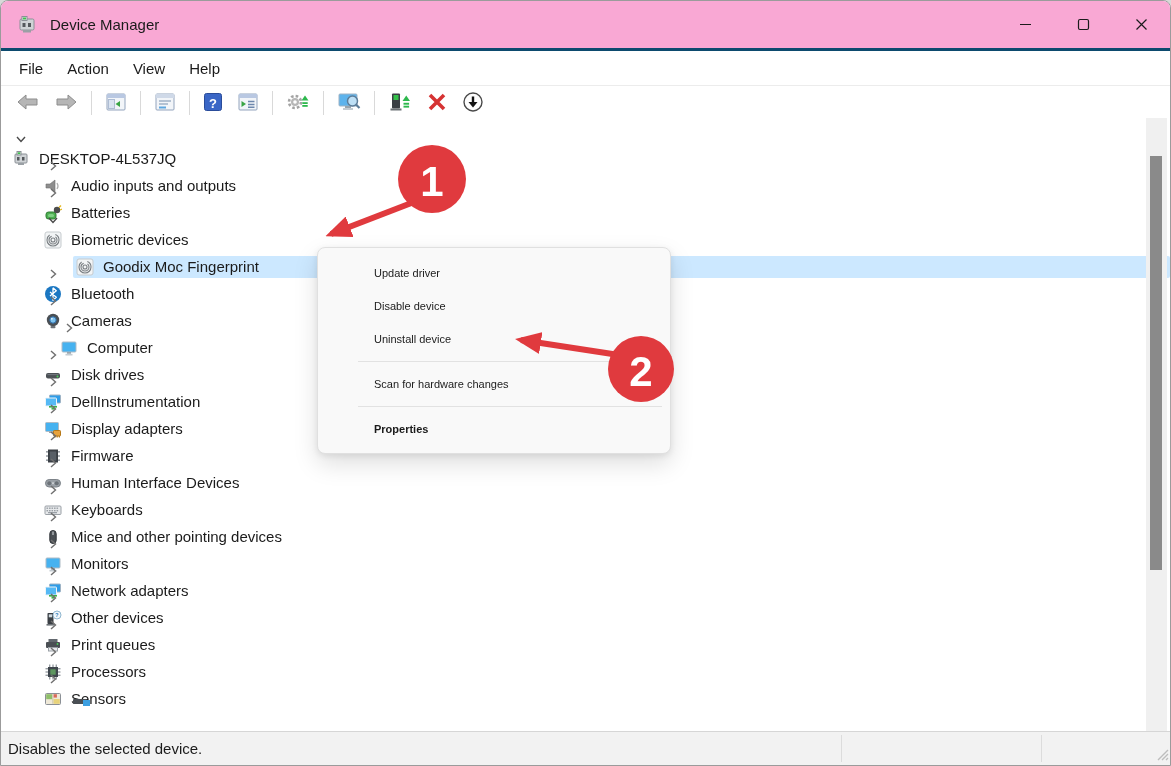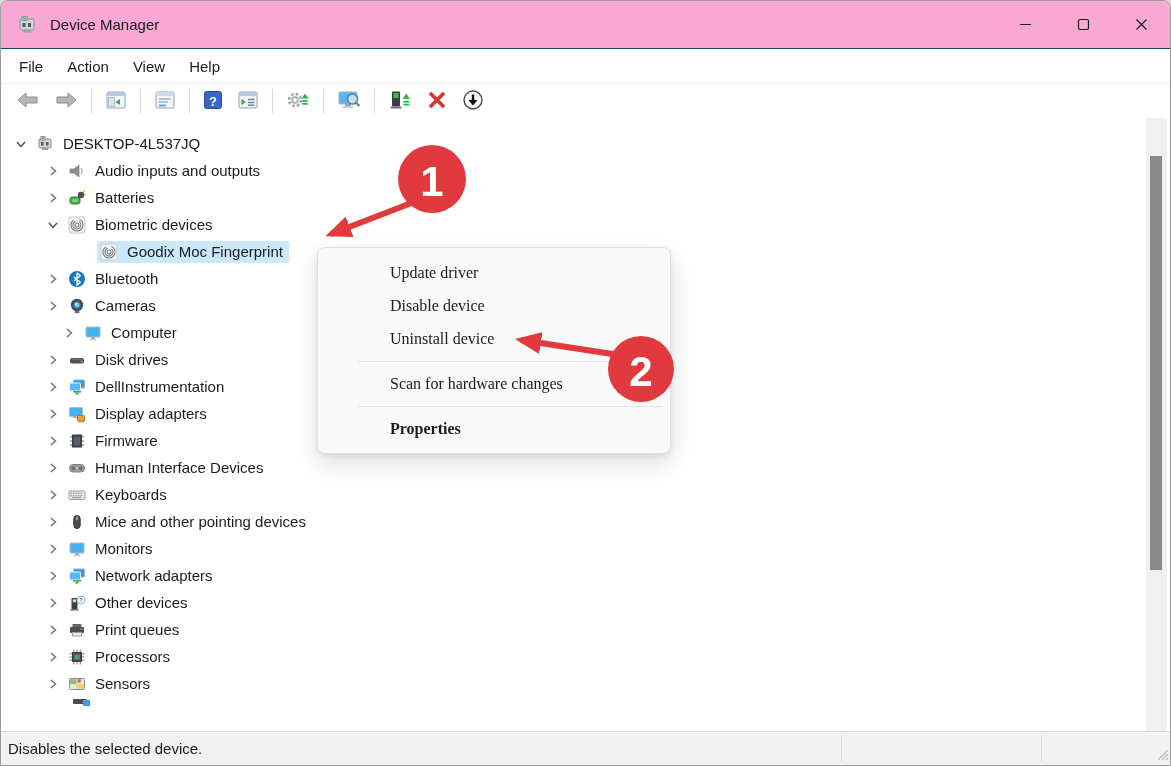--- a/index.html
+++ b/index.html
@@ -9,49 +9,49 @@
     overflow:hidden;font-family:"Liberation Sans",sans-serif;color:#1b1b1b;
     -webkit-font-smoothing:antialiased;
   }
   
   .titlebar{height:47px;display:flex;align-items:center;background:#f9a8d4;}
   .app-icon{margin-left:15px;width:22px;height:22px;flex:0 0 auto;}
   .title-text{margin-left:12px;font-size:15px;}
   .win-controls{margin-left:auto;display:flex;height:100%;}
   .win-btn{width:58px;height:100%;display:flex;align-items:center;justify-content:center;cursor:default;}
   
-  .menubar{height:34px;display:flex;align-items:center;border-top:1px solid #0c4a6e;border-bottom:1px solid #ececec;padding-left:6px;}
+  .menubar{height:34px;display:flex;align-items:center;border-top:3px solid #0c4a6e;border-bottom:1px solid #ececec;padding-left:6px;}
   .menu-item{padding:4px 12px;font-size:15px;}
   
   .toolbar{height:34px;display:flex;align-items:center;padding-left:8px;border-bottom:2px solid #6f6f6f;background:#fff;}
   .tb-btn{border:none;background:transparent;padding:2px 5px;margin:0 2px;display:flex;align-items:center;justify-content:center;height:28px;}
   .tb-sep{width:1px;height:24px;background:#d9d9d9;margin:0 6px;}
   
   .tree{position:absolute;left:0;top:117px;width:100%;height:614px;background:#fff;overflow:hidden;}
   .tree-inner{padding-top:12px;}
-  .tree-row{height:27px;display:flex;align-items:center;font-size:15px;white-space:nowrap;}
+  .tree-row{height:27px;display:flex;font-size:15px;white-space:nowrap;flex-direction:column;}
   .chev{width:24px;height:18px;display:inline-flex;align-items:center;justify-content:center;flex:0 0 auto;}
   .row-content{display:inline-flex;align-items:center;padding:2px 6px 2px 2px;border-radius:2px;}
   .row-content.selected{background:#cce8ff;}
   .ticon{width:20px;height:18px;display:inline-flex;align-items:center;justify-content:center;margin-right:8px;flex:0 0 auto;}
   .tlabel{line-height:18px;}
   .partial-item{margin-left:72px;margin-top:2px;width:20px;height:7px;position:relative;}
   .partial-item .p1{position:absolute;left:0;top:0;width:14px;height:5px;background:#4a4f54;border-radius:1px;}
   .partial-item .p2{position:absolute;left:10px;top:1px;width:7px;height:6px;background:#3d9fe0;}
   
   .scrollbar{position:absolute;right:3px;top:117px;width:21px;height:614px;background:#f0f0f0;}
   .scroll-thumb{position:absolute;left:4px;top:38px;width:12px;height:414px;background:#8a8a8a;}
   
   .context-menu{
     position:absolute;left:316px;top:246px;width:352px;
     background:#f9f9f9;border:1px solid #e0e0e0;border-radius:8px;
     box-shadow:0 10px 24px rgba(0,0,0,.13), 0 2px 6px rgba(0,0,0,.08);
     padding:8px 0;z-index:5;
   }
-  .cm-item{height:33px;display:flex;align-items:center;padding-left:72px;font-size:16px;font-family:Liberation Serif, serif;}
+  .cm-item{height:33px;display:flex;align-items:center;padding-left:56px;font-size:11px;}
   .cm-item.bold{font-weight:bold;}
   .cm-sep{height:1px;background:#e2e2e2;margin:6px 8px 5px 40px;}
   
   .statusbar{position:absolute;left:0;bottom:0;width:100%;height:33px;background:#f2f2f2;border-top:1px solid #d6d6d6;display:flex;align-items:center;font-size:15px;}
   .status-text{padding-left:7px;text-align:center;}
   .status-sep{position:absolute;top:3px;bottom:3px;width:1px;background:#dcdcdc;}
   .grip{position:absolute;right:1px;bottom:1px;}
   
   .overlay{position:absolute;inset:0;z-index:9;pointer-events:none;}
 </style>

